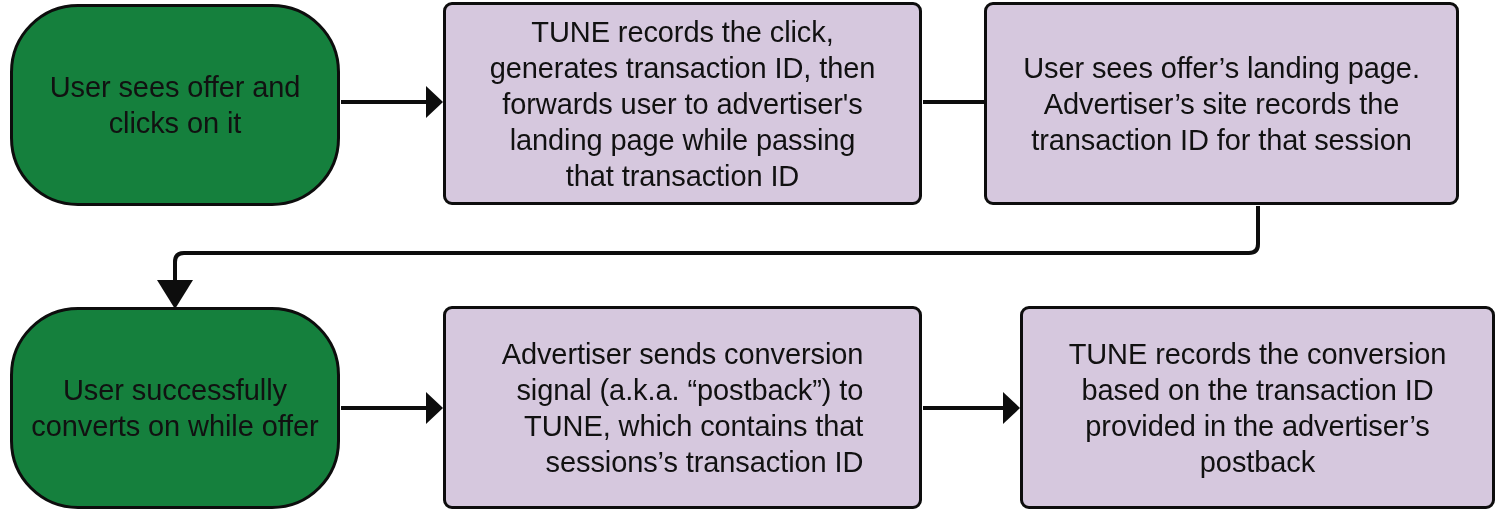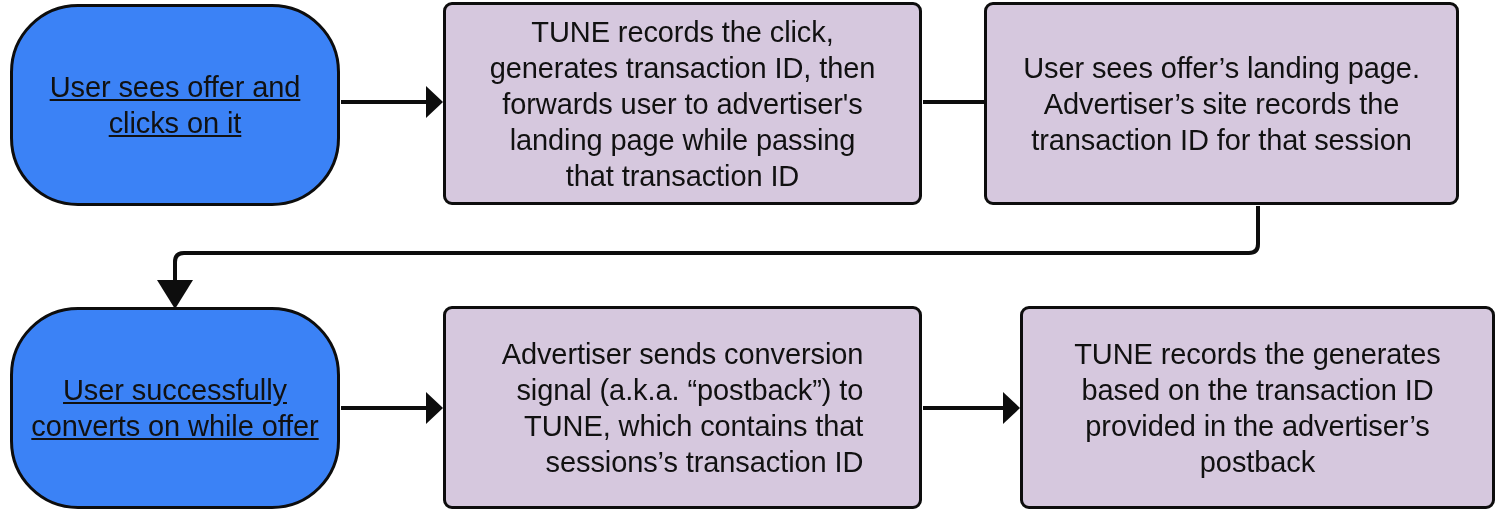--- a/index.html
+++ b/index.html
@@ -29,23 +29,22 @@
     color: #111111;
     font-family: "Liberation Sans", sans-serif;
     font-size: 29px;
     line-height: 36px;
     font-weight: 400;
     letter-spacing: -0.1px;
     padding: 20px 14px;
     white-space: pre-line;
   }
   .node.terminator {
-    background: #3b82f6;
+    background: #15803d;
     border-radius: 68px;
-    text-decoration: underline;
   }
   .node.process {
     background: #d6c8de;
     border-radius: 9px;
   }
   
   #node-start       { left: 10px;   top: 4px;   width: 330px; height: 202px; }
   #node-tune-click  { left: 443px;  top: 2px;   width: 479px; height: 203px; }
   #node-landing     { left: 984px; top: 2px;   width: 475px; height: 203px; }
   
@@ -119,18 +118,18 @@
 transaction ID for that session</div>
 
   <div id="node-convert" class="node terminator">User successfully
 converts on while offer</div>
 
   <div id="node-postback" class="node process">Advertiser sends conversion
 signal (a.k.a. “postback”) to
 TUNE, which contains that
 sessions’s transaction ID</div>
 
-  <div id="node-record-conv" class="node process">TUNE records the generates
+  <div id="node-record-conv" class="node process">TUNE records the conversion
 based on the transaction ID
 provided in the advertiser’s
 postback</div>
 
 </div>
 
 </body></html>

